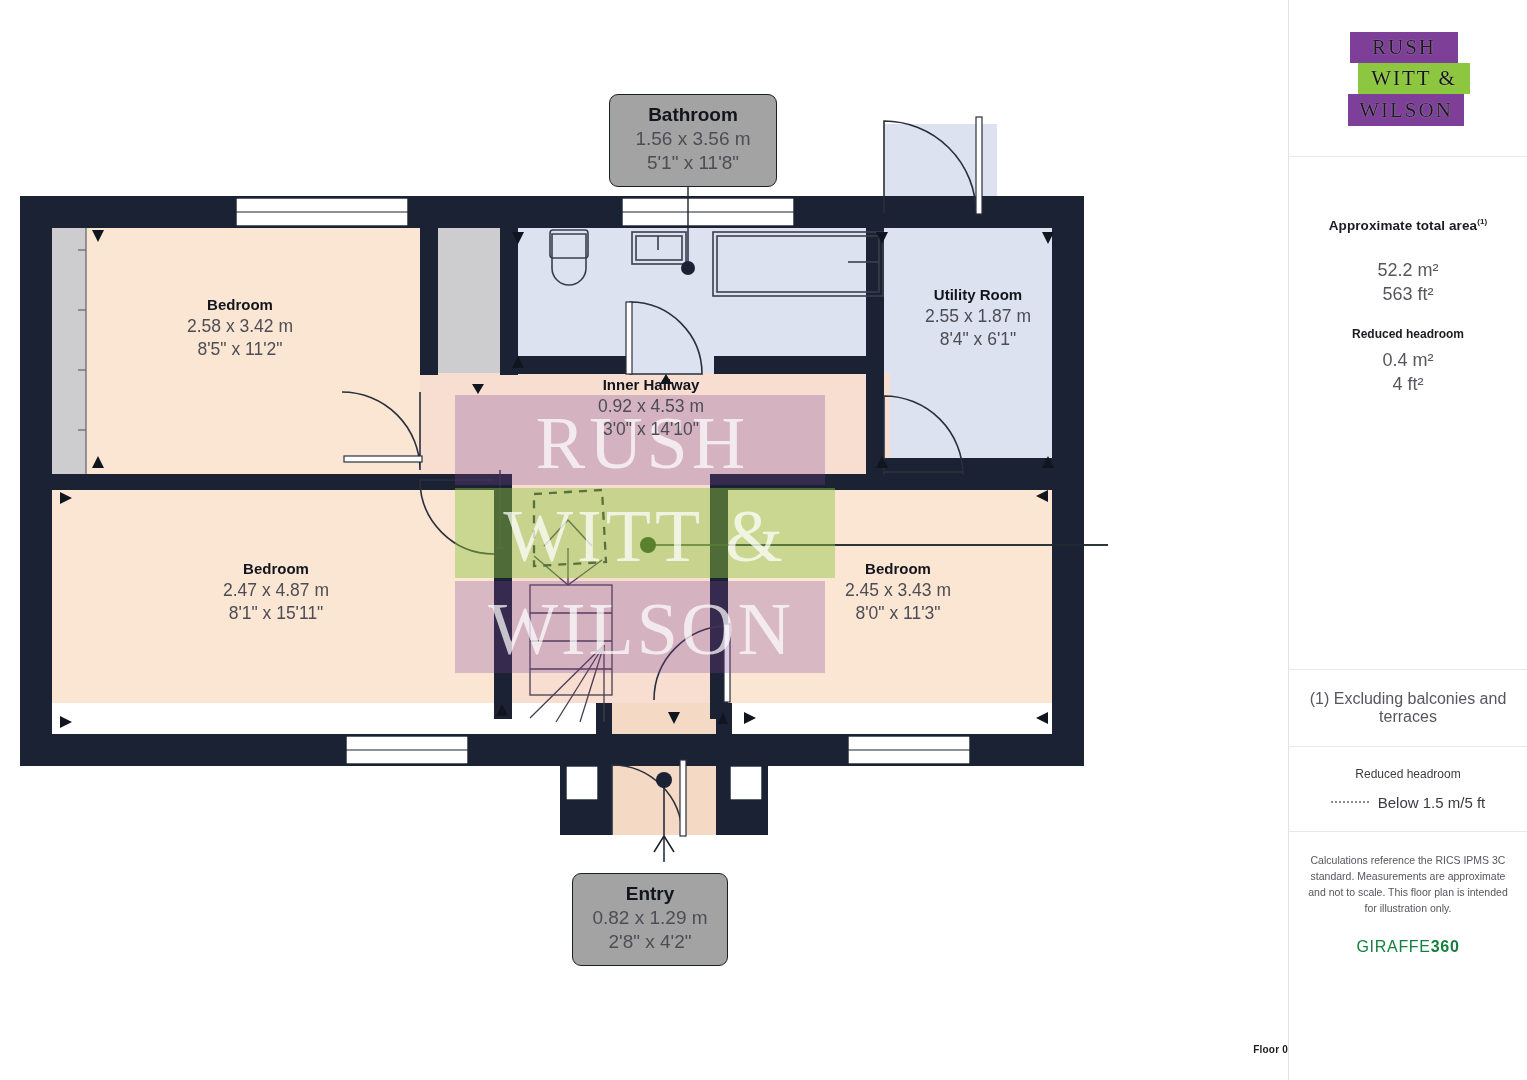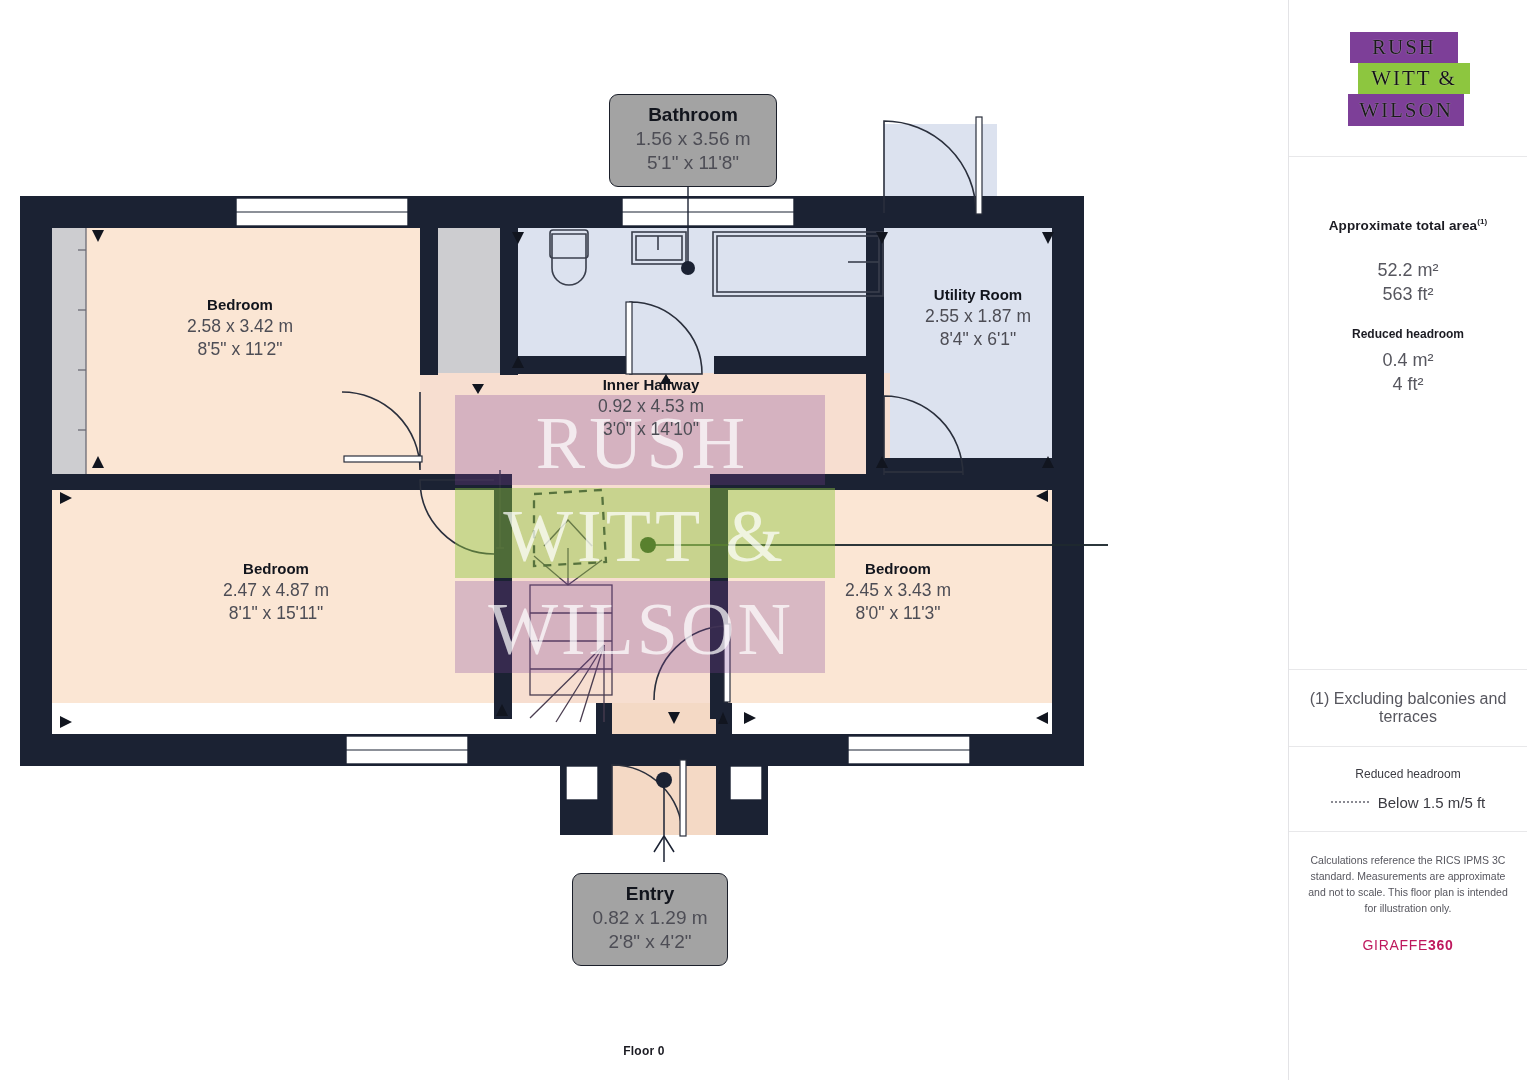--- a/index.html
+++ b/index.html
@@ -56,21 +56,21 @@
   .area-title sup { font-size: 8px; vertical-align: super; }
   .area-val { font-size: 18px; color: #56565e; margin: 3px 0; }
   .sub-title { font-size: 12px; font-weight: bold; color: #1b1b22; margin: 22px 0 9px 0; }
 
   #footnote-sec { font-size: 16px; color: #56565e; padding: 20px 14px; }
   #headroom-sec { padding: 20px 14px; }
   .hr-title { font-size: 12px; color: #3b3b42; margin-bottom: 13px; }
   .hr-legend { display: flex; align-items: center; justify-content: center; gap: 9px; font-size: 15px; color: #3b3b42; }
   .hr-dash { width: 38px; border-top: 2px dotted #8a8a92; display: inline-block; height: 1px; }
   #disclaimer-sec { font-size: 10.5px; color: #56565e; line-height: 1.55; padding: 20px 18px 14px 18px; border-bottom: none; }
-  #brand { font-size: 14px; color: #be185d; letter-spacing: .7px; margin-top: 18px; }
+  #brand { font-size: 16px; color: #15803d; letter-spacing: .7px; margin-top: 18px; }
   #brand b { font-weight: bold; }
 
   
   #plan { position: absolute; left: 0; top: 0; width: 1288px; height: 1080px; }
   #plan svg { display: block; }
 
   
   .callout {
     position: absolute;
     border: 1.6px solid #1b1f2a;
@@ -84,21 +84,21 @@
   .rm-name { font-size: 19px; font-weight: bold; color: #12151d; line-height: 1.25; }
   .rm-dim  { font-size: 19px; color: #4d4d55; line-height: 1.3; white-space: nowrap; }
 
   
   .inlabel { position: absolute; text-align: center; z-index: 30; }
   .inlabel .rm-name { font-size: 15px; }
   .inlabel .rm-dim  { font-size: 17.5px; }
 
   #floor-label {
     position: absolute; left: 0; top: 1044px; width: 1288px;
-    text-align: center; font-size: 12px; font-weight: bold; color: #1b1b22;
+    text-align: right; font-size: 10px; font-weight: bold; color: #1b1b22;
     letter-spacing: .2px;
   }
 </style>
 </head>
 <body>
 
 <div id="app">
 
   <div id="plan">
     <svg width="1288" height="1080" viewBox="0 0 1288 1080" xmlns="http://www.w3.org/2000/svg">

